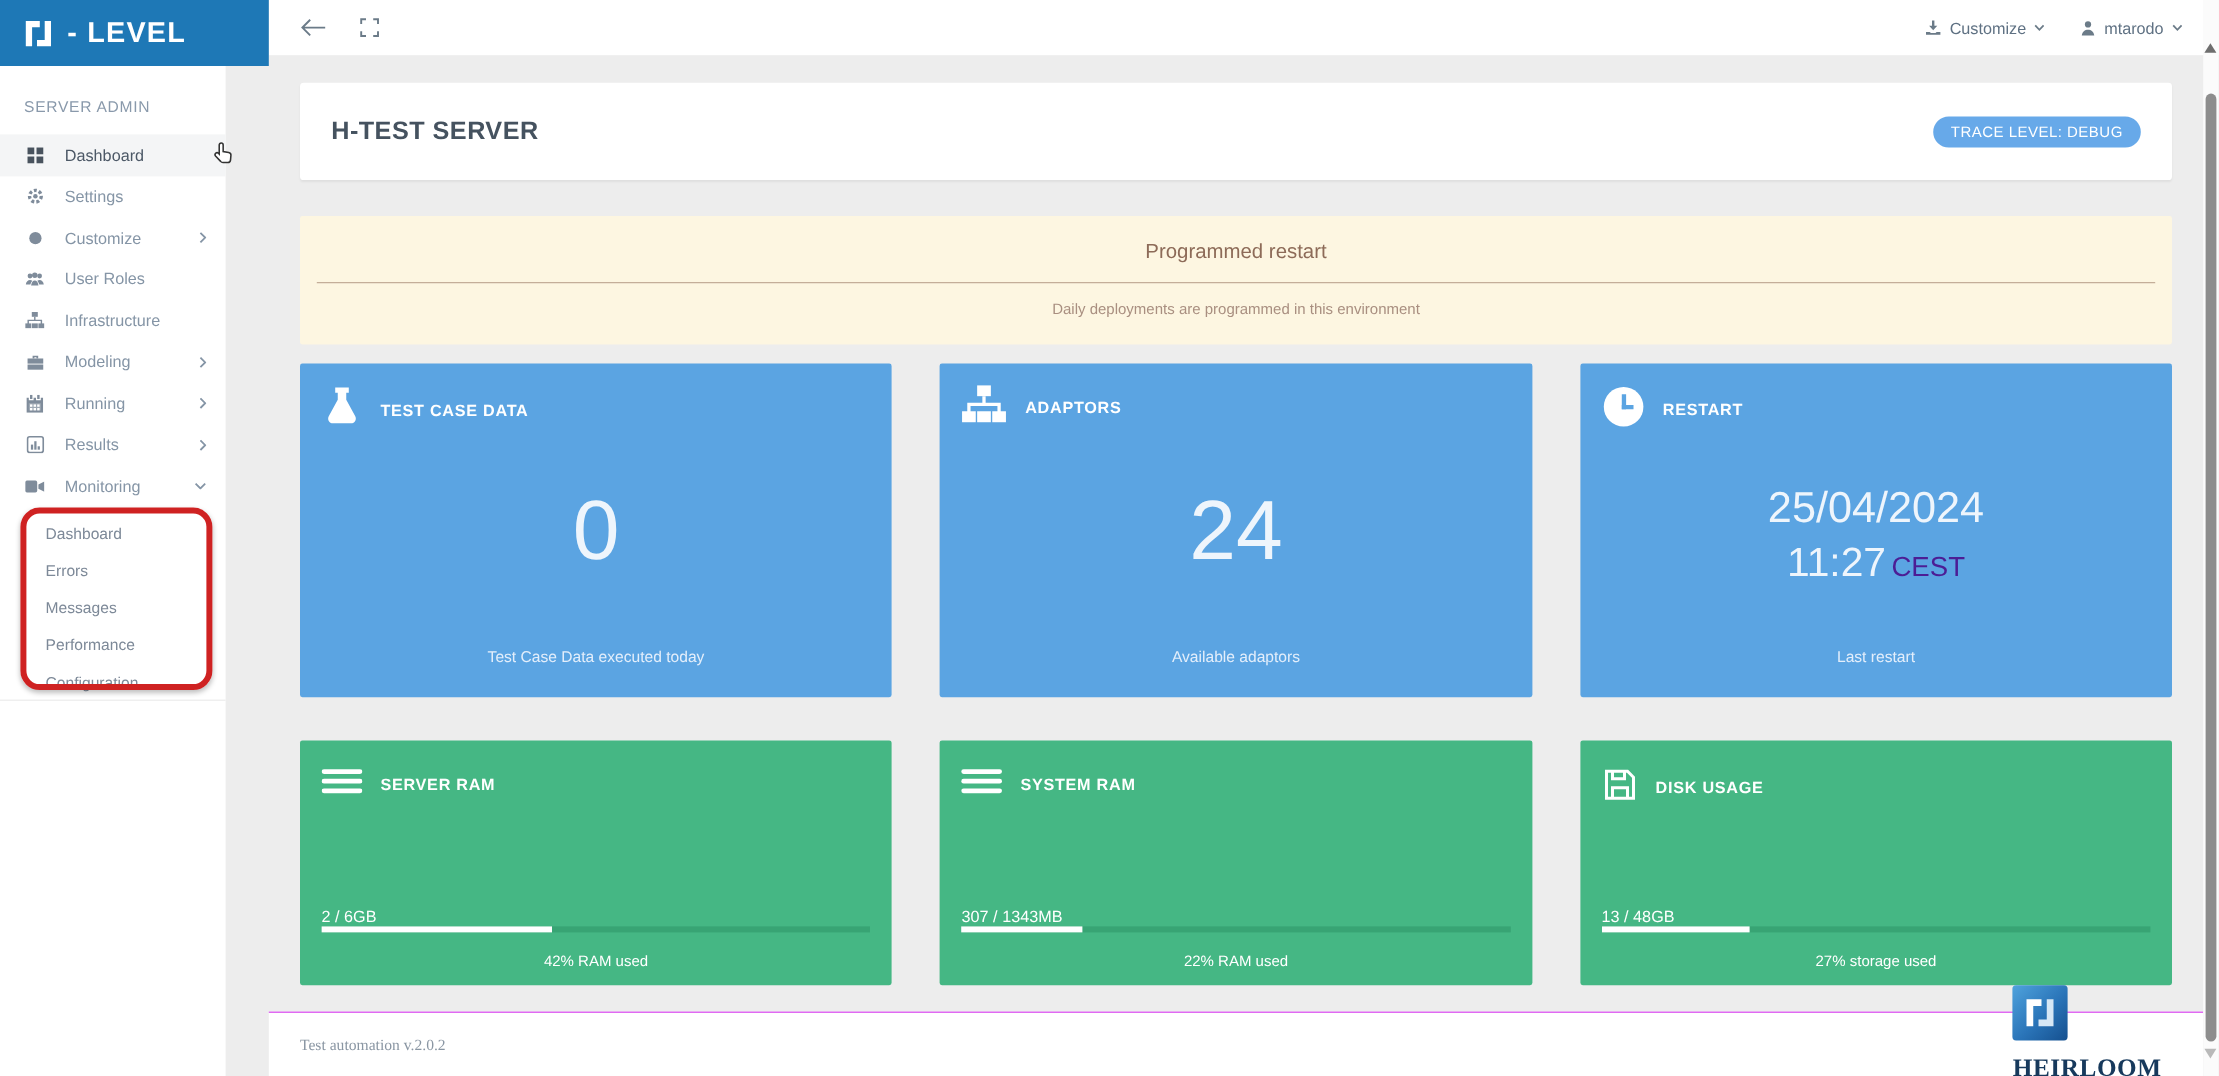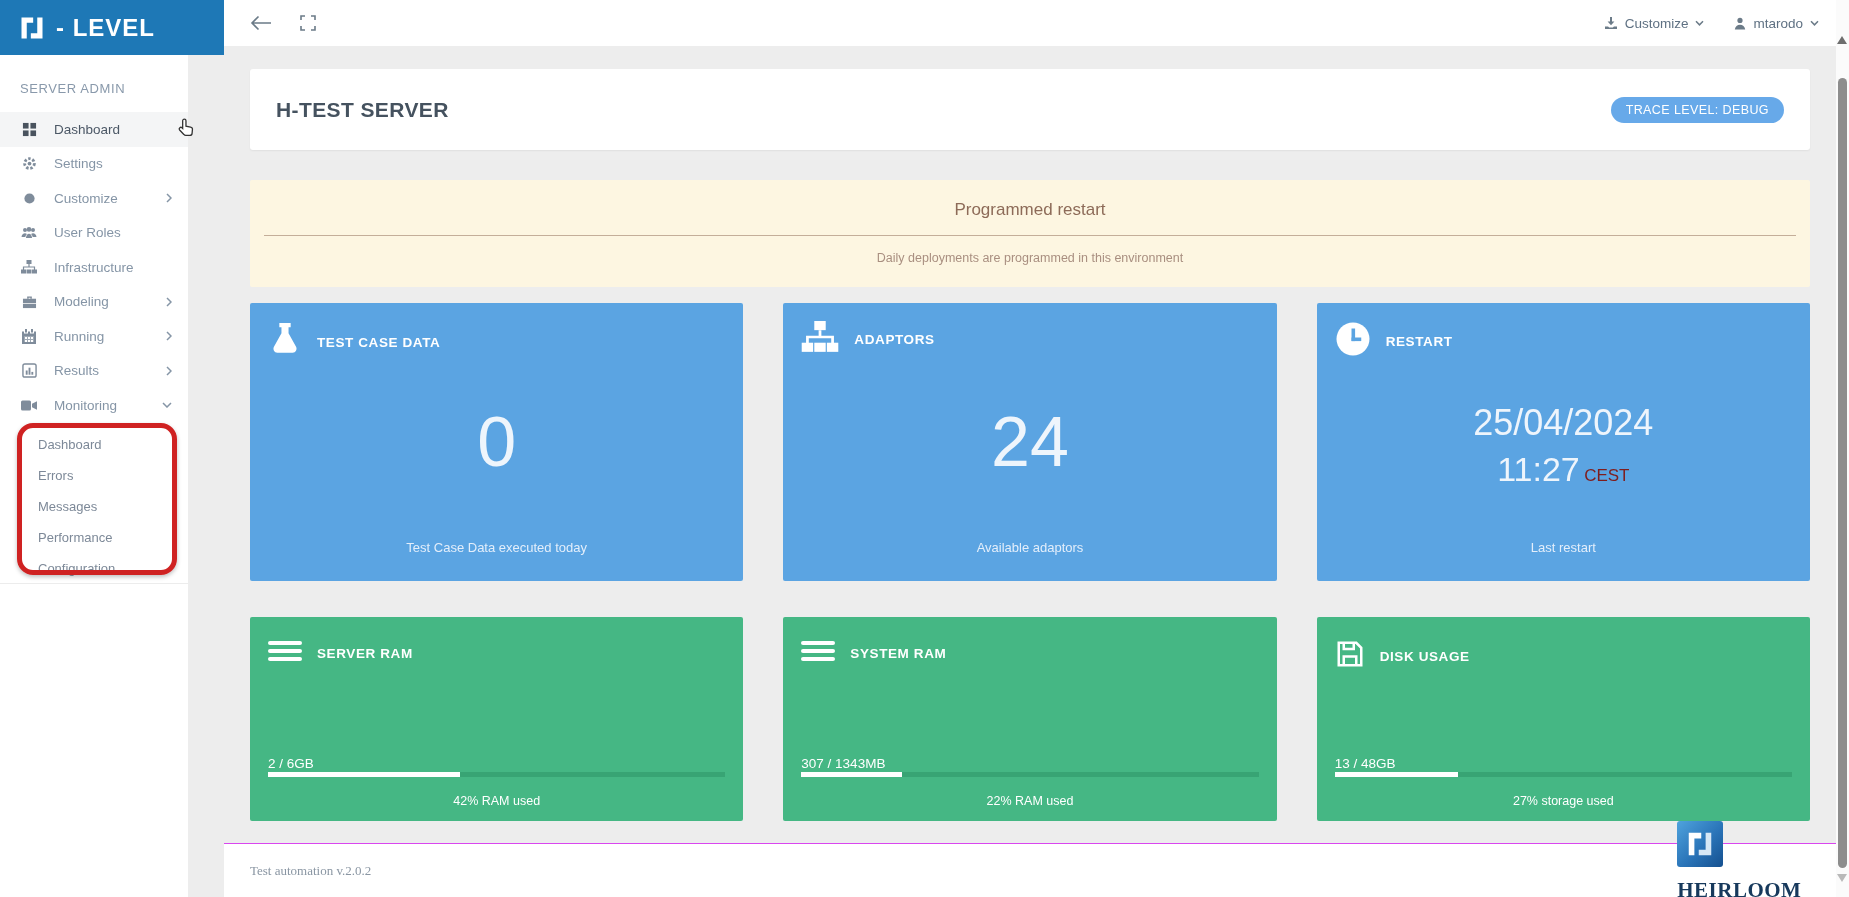--- a/index.html
+++ b/index.html
@@ -53,21 +53,21 @@
 
   .row { display:flex; gap:40px; }
   .stats { margin-top:16px; }
   .stat-card { flex:1; height:278px; background:var(--stat-blue,#5ba4e2); border-radius:2px; position:relative;
                color:#fff; display:flex; flex-direction:column; align-items:center; justify-content:center; }
   .card-head { position:absolute; top:18px; left:18px; display:flex; align-items:center; gap:15px; }
   .card-head .card-title { font-size:13.5px; font-weight:bold; letter-spacing:.6px; color:#fff; }
   .stat-value { font-size:70px; font-weight:300; color:#eef5fc; line-height:1; }
   .stat-date { font-size:36px; font-weight:300; color:#eef5fc; line-height:1.5; }
   .stat-time { font-size:34px; font-weight:300; color:#eef5fc; }
-  .stat-tz { font-size:17px; color:#7f1d1d; }
+  .stat-tz { font-size:23px; color:#4c1d95; }
   .stat-caption { position:absolute; bottom:26px; width:100%; text-align:center; font-size:13px; color:#e3eefb; }
 
   .gauges { margin-top:36px; }
   .gauge-card { flex:1; height:204px; background:var(--gauge-green,#45b784); border-radius:2px; position:relative; color:#fff; }
   .gauge-card .card-head { top:22px; }
   .gauge-usage { position:absolute; left:18px; bottom:50px; font-size:13.5px; }
   .gauge-bar { position:absolute; left:18px; right:18px; bottom:44px; height:5px; background:var(--gauge-track,#38a474); }
   .gauge-fill { height:100%; background:#fff; }
   .gauge-caption { position:absolute; bottom:13px; width:100%; text-align:center; font-size:12.5px; }
 

